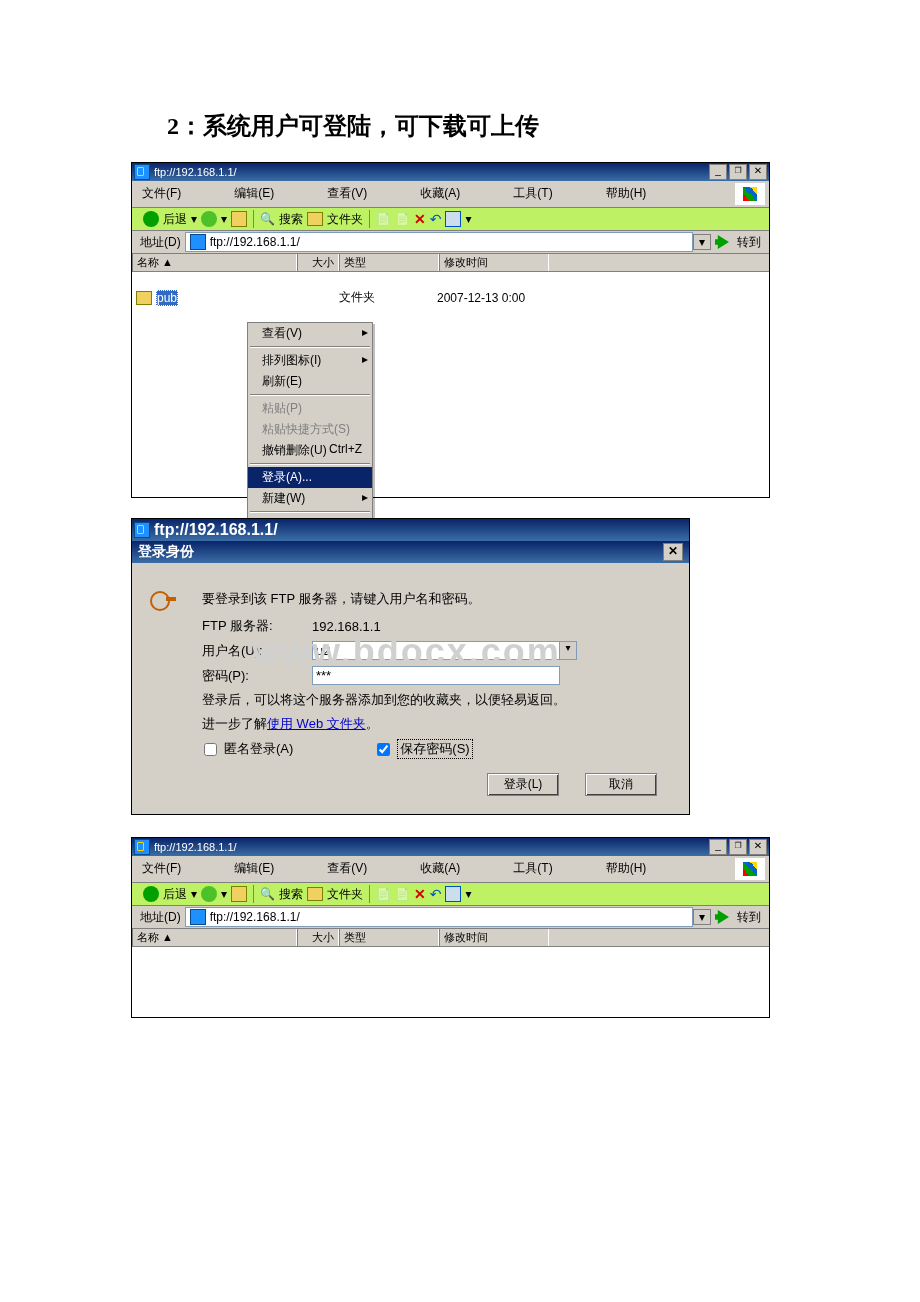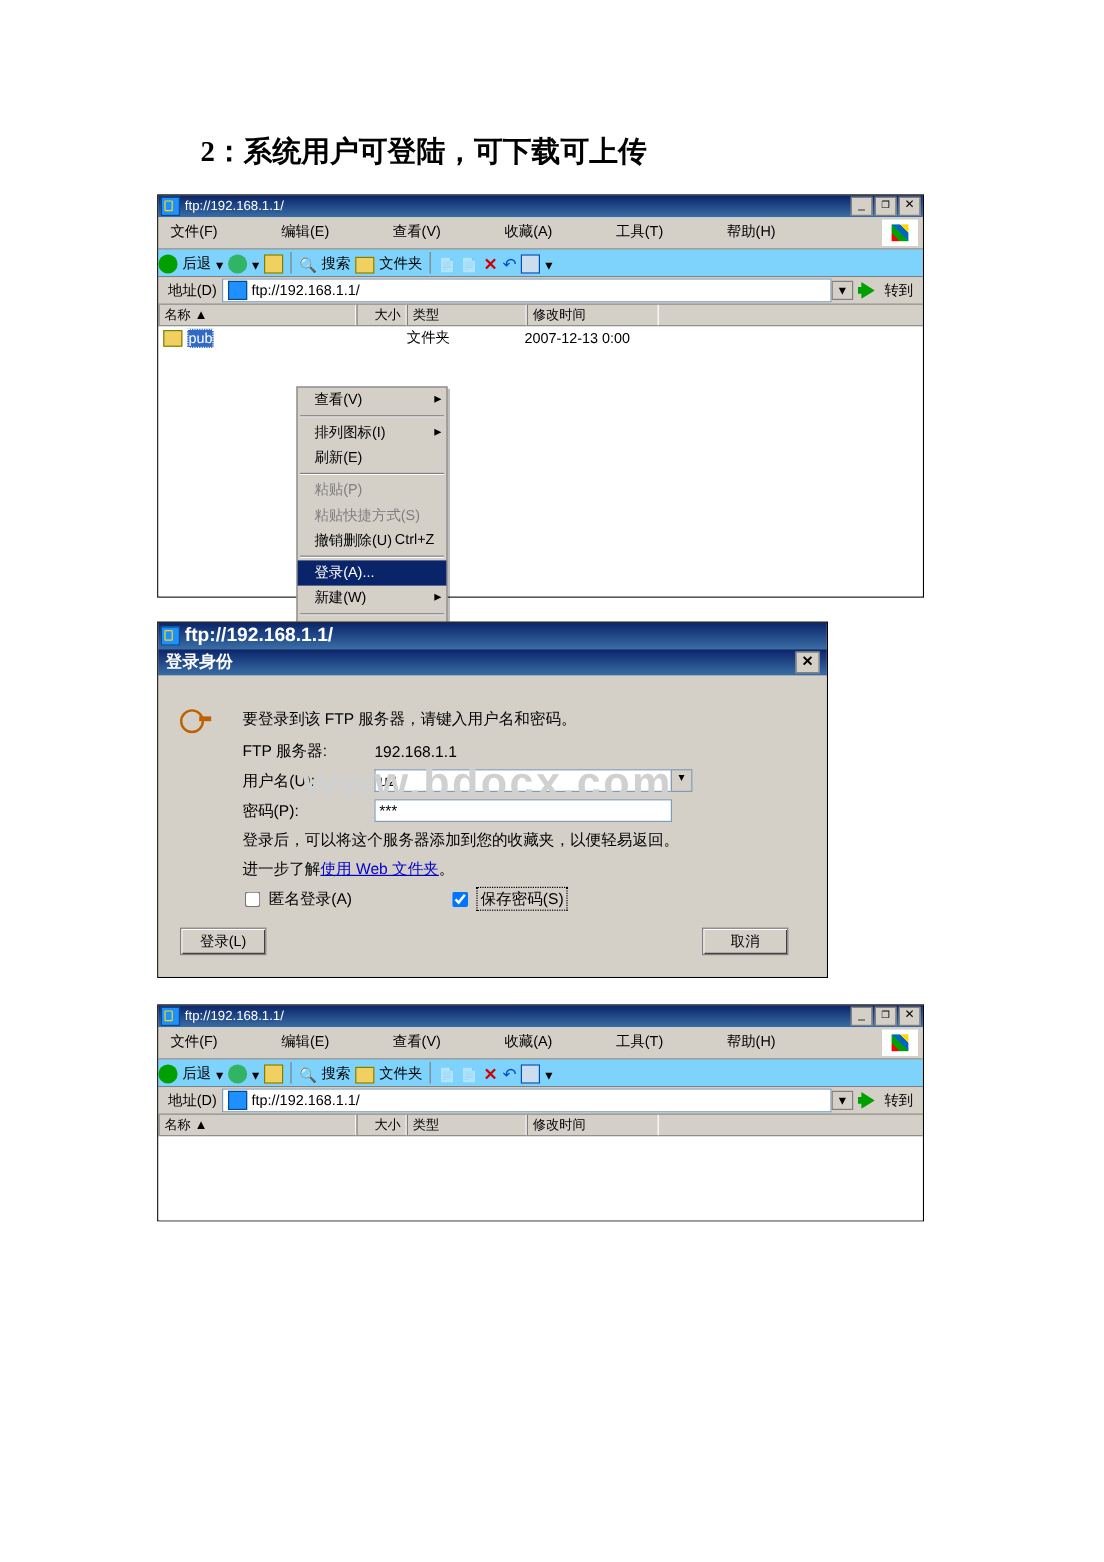--- a/index.html
+++ b/index.html
@@ -96,24 +96,24 @@
   .throbber::before {
     content:"";
     display:block; width:14px; height:14px;
     margin:2px;
     background: linear-gradient(45deg,#ff0000 25%,#00a000 25% 50%,#0064c8 50% 75%,#ffd700 75%);
   }
 
   
   .toolbar {
     display: flex;
-    align-items: flex-end;
-    background: #7dd3fc;
+    align-items: center;
+    background: #bef264;
     border-bottom: 1px solid #808080;
-    padding: 2px 0;
+    padding: 2px 11px;
     gap: 4px;
     font-size: 12px;
   }
   .toolbar .ticon-round {
     width: 16px; height: 16px;
     border-radius: 50%;
     display:inline-block;
   }
   .toolbar .back-ico { background:#00a000; }
   .toolbar .fwd-ico { background:#00a000; opacity:.6;}
@@ -176,21 +176,21 @@
     height:225px;
     position:relative;
   }
   .listarea.short {
     background:#fff;
     height:70px;
   }
   .listrow {
     display:flex;
     font-size:12px;
-    padding:1px 0;
+    padding:17px 0;
   }
   .listrow .fcell { padding:0 4px; display:flex; align-items:center; }
   .listrow .sel { background:#316ac5; color:#fff; border:1px dotted #fff; }
   .fico {
     width:14px;height:12px;background:#f0d060;border:1px solid #808000;display:inline-block;margin-right:4px;
   }
 
   
   .ctxmenu {
     position:absolute;
@@ -277,21 +277,21 @@
   .dlg-body .checks {
     margin-left:50px;
     display:flex;
     gap:80px;
   }
   .dlg-body .checks label { display:flex;align-items:center;gap:4px; }
   .dlg-body .checks .focusbox { border:1px dotted #000; padding:0 2px; }
   .dlg-body .btns {
     display:flex;
     gap:26px;
-    justify-content:space-between;
+    justify-content:flex-end;
     margin:14px 16px 0 0;
   }
   .dlg-body .btns button {
     width:72px;height:23px;
     background:#d4d0c8;
     border:1px solid #808080;
     box-shadow: inset 1px 1px 0 #fff, inset -1px -1px 0 #404040;
     font-size:12px;
   }
   .wm {

